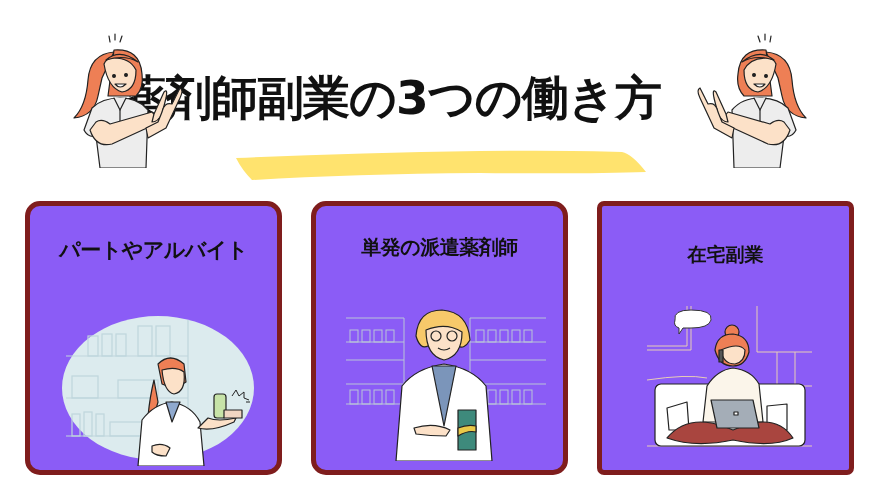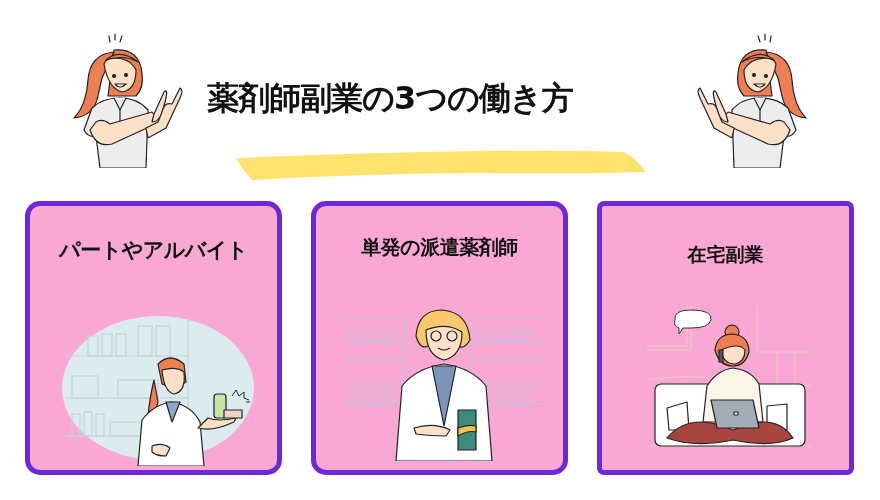--- a/index.html
+++ b/index.html
@@ -1,32 +1,32 @@
 <!DOCTYPE html>
 <html><head>
 <meta charset="utf-8">
 <style>
   * { box-sizing: border-box; margin: 0; padding: 0; }
   html, body { width: 880px; height: 500px; background: #ffffff; overflow: hidden; }
   body { position: relative; font-family: "DejaVu Sans", "Liberation Sans", sans-serif; color: #111; }
 
   .title {
     position: absolute; left: 0; top: 74px; width: 780px; text-align: center;
-    font-size: 32px; font-weight: bold; letter-spacing: -1px; line-height: 48px;
+    font-size: 47px; font-weight: bold; letter-spacing: -1px; line-height: 48px;
     color: #111111;
   }
   .underline { position: absolute; left: 230px; top: 146px; width: 420px; height: 36px; }
 
   .mascot { position: absolute; top: 18px; width: 130px; height: 150px; }
   .mascot.left { left: 62px; }
   .mascot.right { left: 688px; }
 
   .card {
     position: absolute; top: 201px; width: 257px; height: 274px;
-    border: 5px solid #6d28d9; border-radius: 15px; background: #f9a8d4;
+    border: 5px solid #7f1d1d; border-radius: 15px; background: #8b5cf6;
   }
   .card.c1 { left: 25px; }
   .card.c2 { left: 311px; padding-left: 32px; }
   .card.c3 { left: 597px; border-radius: 7px; }
   .card-label {
     position: absolute; left: 0; width: 100%; text-align: center;
     font-weight: bold; color: #111111; white-space: nowrap;
   }
   .c1 .card-label { top: 30px; font-size: 21px; letter-spacing: -0.5px; }
   .c2 .card-label { top: 28px; font-size: 20px; letter-spacing: -0.5px; }

